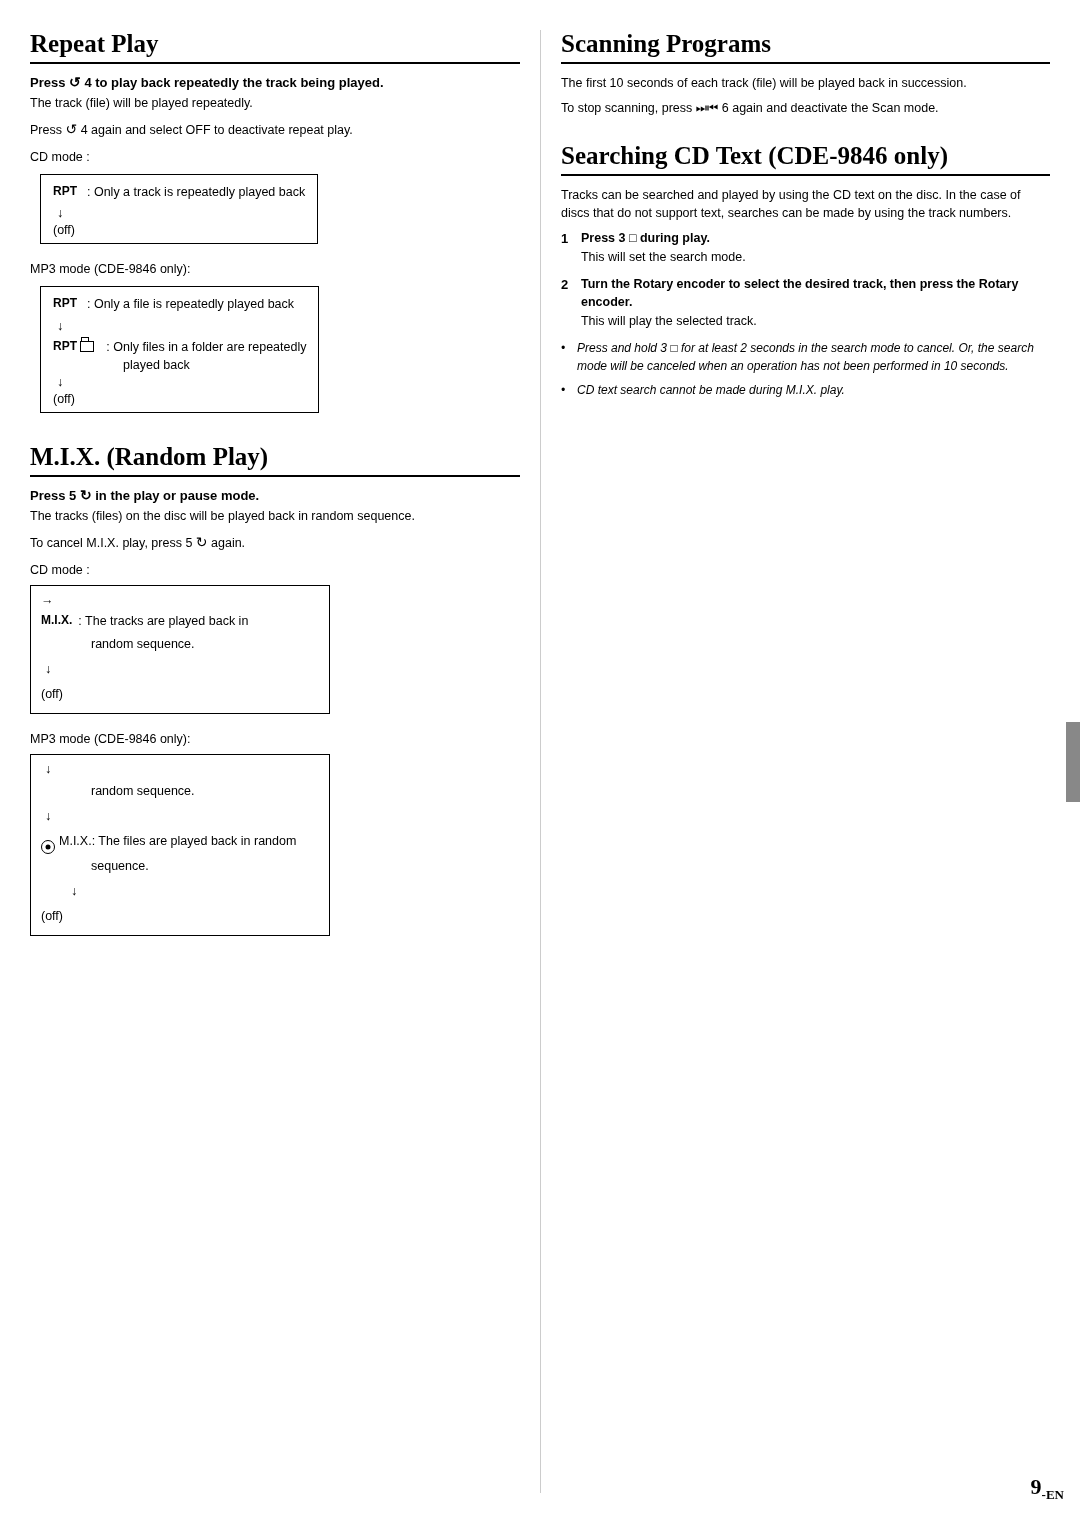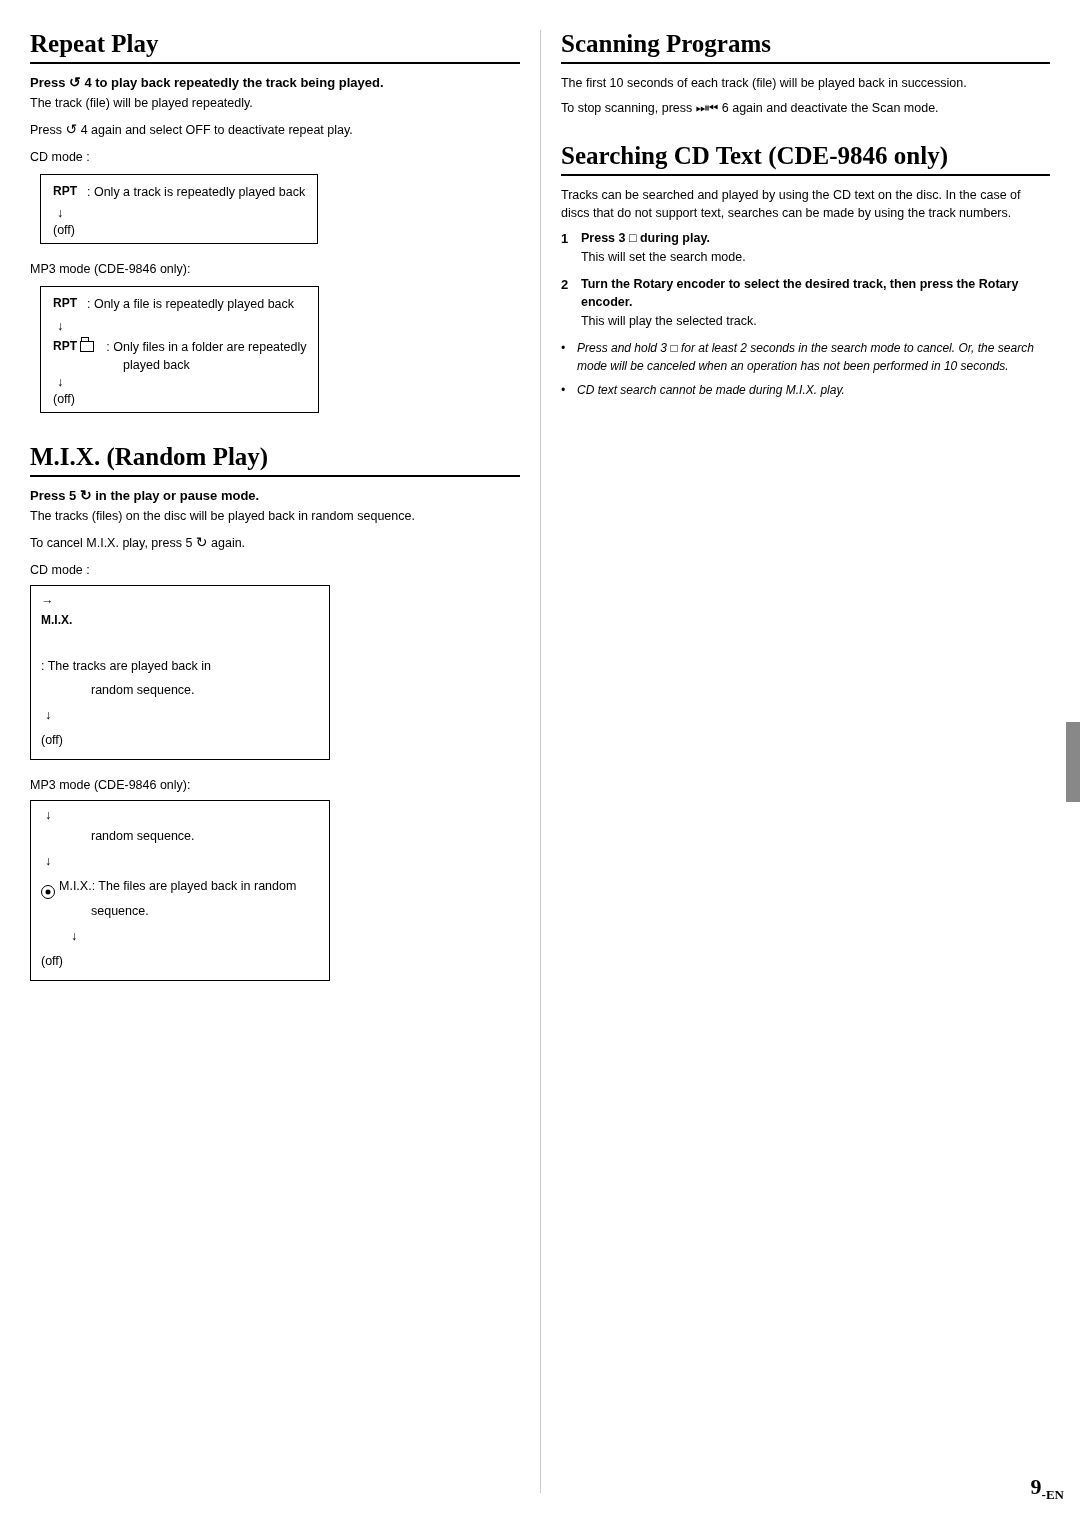--- a/index.html
+++ b/index.html
@@ -251,21 +251,21 @@
       <p class="sub-bold">
         Press 5 <span style="font-size:14px;">↻</span> in the play or pause mode.
       </p>
       <p class="normal-text">The tracks (files) on the disc will be played back in random sequence.</p>
       <p class="normal-text">To cancel M.I.X. play, press 5 <span style="font-size:14px;">↻</span> again.</p>
 
       <p class="mode-label">CD mode :</p>
 
       <div class="mix-diagram">
         <div style="line-height:1.4;">→</div>
-        <div class="rpt-line" style="gap:24px;flex-direction:column;">
+        <div class="rpt-line" style="gap:6px;">
           <span class="rpt-label">M.I.X.</span>
           <span>: The tracks are played back in</span>
         </div>
         <div style="padding-left: 50px;">random sequence.</div>
         <div style="padding-left:4px;">↓</div>
         <div>(off)</div>
       </div>
 
       <p class="mode-label" style="margin-top:14px;">MP3 mode (CDE-9846 only):</p>
 

